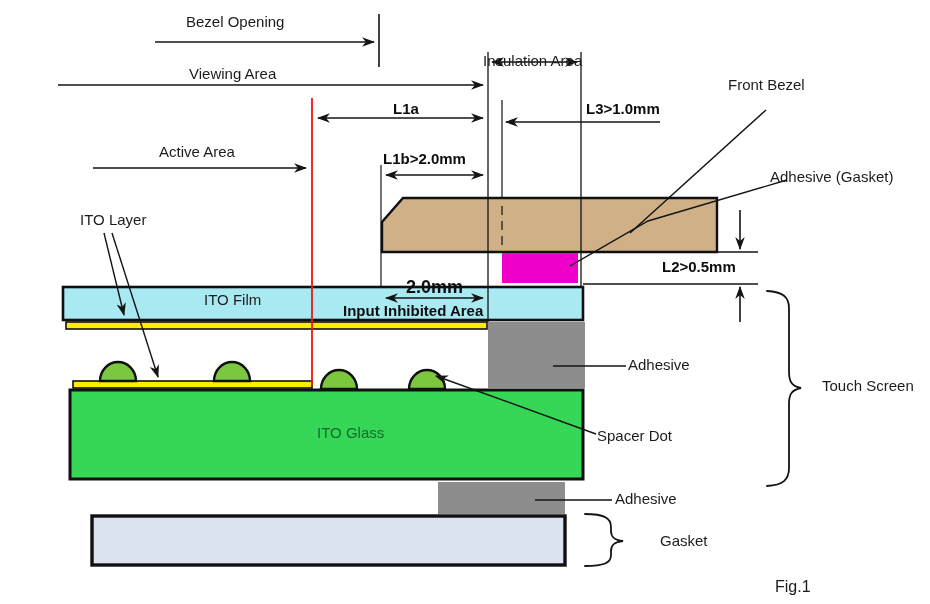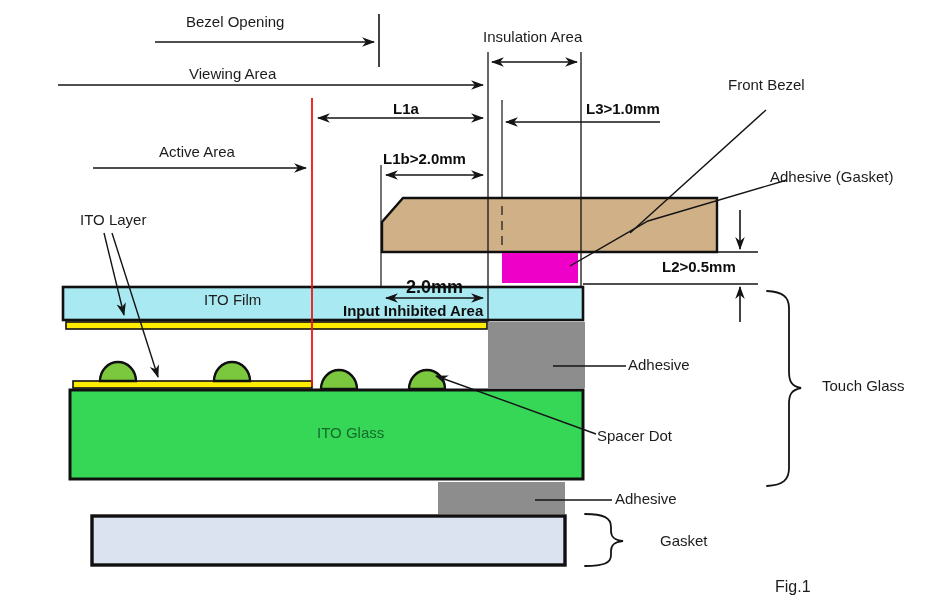--- a/index.html
+++ b/index.html
@@ -84,33 +84,33 @@
                C791,390 789,395 789,404 L789,468 C789,480 783,485 767,486" stroke-width="1.8" stroke-linecap="round"></path>
       <path d="M585,514 C604,514 611,518 611,527 L611,531 C611,537 614,540 623,541
                C614,542 611,545 611,551 L611,555 C611,563 604,566 585,566" stroke-width="1.8" stroke-linecap="round"></path>
     </g>
 
     <line x1="312" y1="98" x2="312" y2="386" stroke-width="1.8" stroke="#f01515"></line>
   </svg>
 
   <div class="lbl" style="left:186px;top:13px">Bezel Opening</div>
   <div class="lbl" style="left:189px;top:65px">Viewing Area</div>
-  <div class="lbl" style="left:483px;top:28px">Insulation Area</div>
+  <div class="lbl" style="left:483px;top:52px">Insulation Area</div>
   <div class="lbl" style="left:728px;top:76px">Front Bezel</div>
   <div class="lbl dim" style="left:393px;top:100px">L1a</div>
   <div class="lbl dim" style="left:586px;top:100px">L3&gt;1.0mm</div>
   <div class="lbl" style="left:159px;top:143px">Active Area</div>
   <div class="lbl dim" style="left:383px;top:150px">L1b&gt;2.0mm</div>
   <div class="lbl" style="left:770px;top:168px">Adhesive (Gasket)</div>
   <div class="lbl" style="left:80px;top:211px">ITO Layer</div>
   <div class="lbl dim" style="left:662px;top:258px">L2&gt;0.5mm</div>
   <div class="lbl dim" style="left:406px;top:278px;font-size:18px">2.0mm</div>
   <div class="lbl" style="left:204px;top:291px">ITO Film</div>
   <div class="lbl dim" style="left:343px;top:302px">Input Inhibited Area</div>
   <div class="lbl" style="left:628px;top:356px">Adhesive</div>
-  <div class="lbl" style="left:822px;top:377px">Touch Glass</div>
+  <div class="lbl" style="left:822px;top:377px">Touch Screen</div>
   <div class="lbl" style="left: 317px; top: 424px; color: rgb(21, 107, 42);">ITO Glass</div>
   <div class="lbl" style="left:597px;top:427px">Spacer Dot</div>
   <div class="lbl" style="left:615px;top:490px">Adhesive</div>
   <div class="lbl" style="left:660px;top:532px">Gasket</div>
   <div class="lbl fig" style="left:775px;top:578px">Fig.1</div>
 
 </div>
 
 </body></html>

